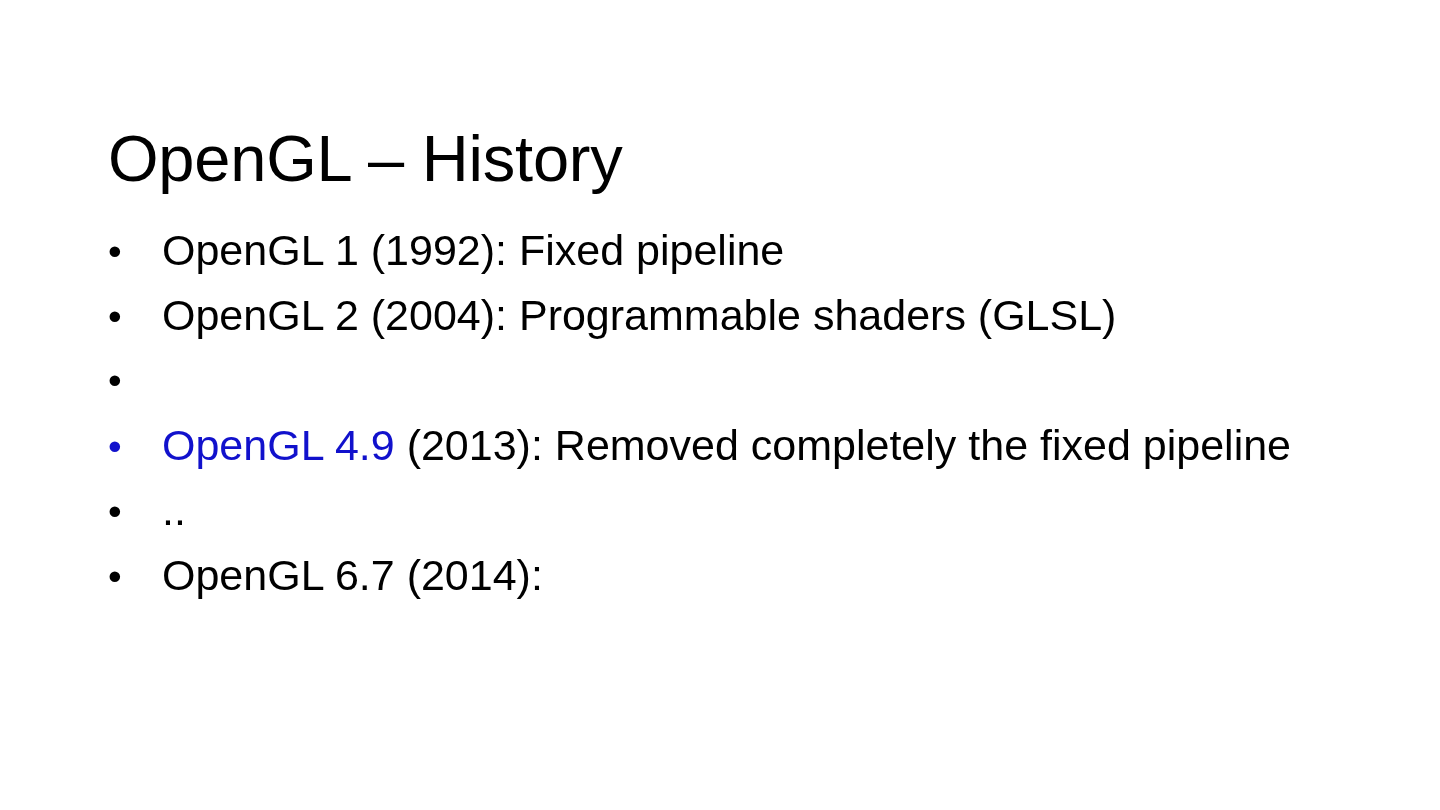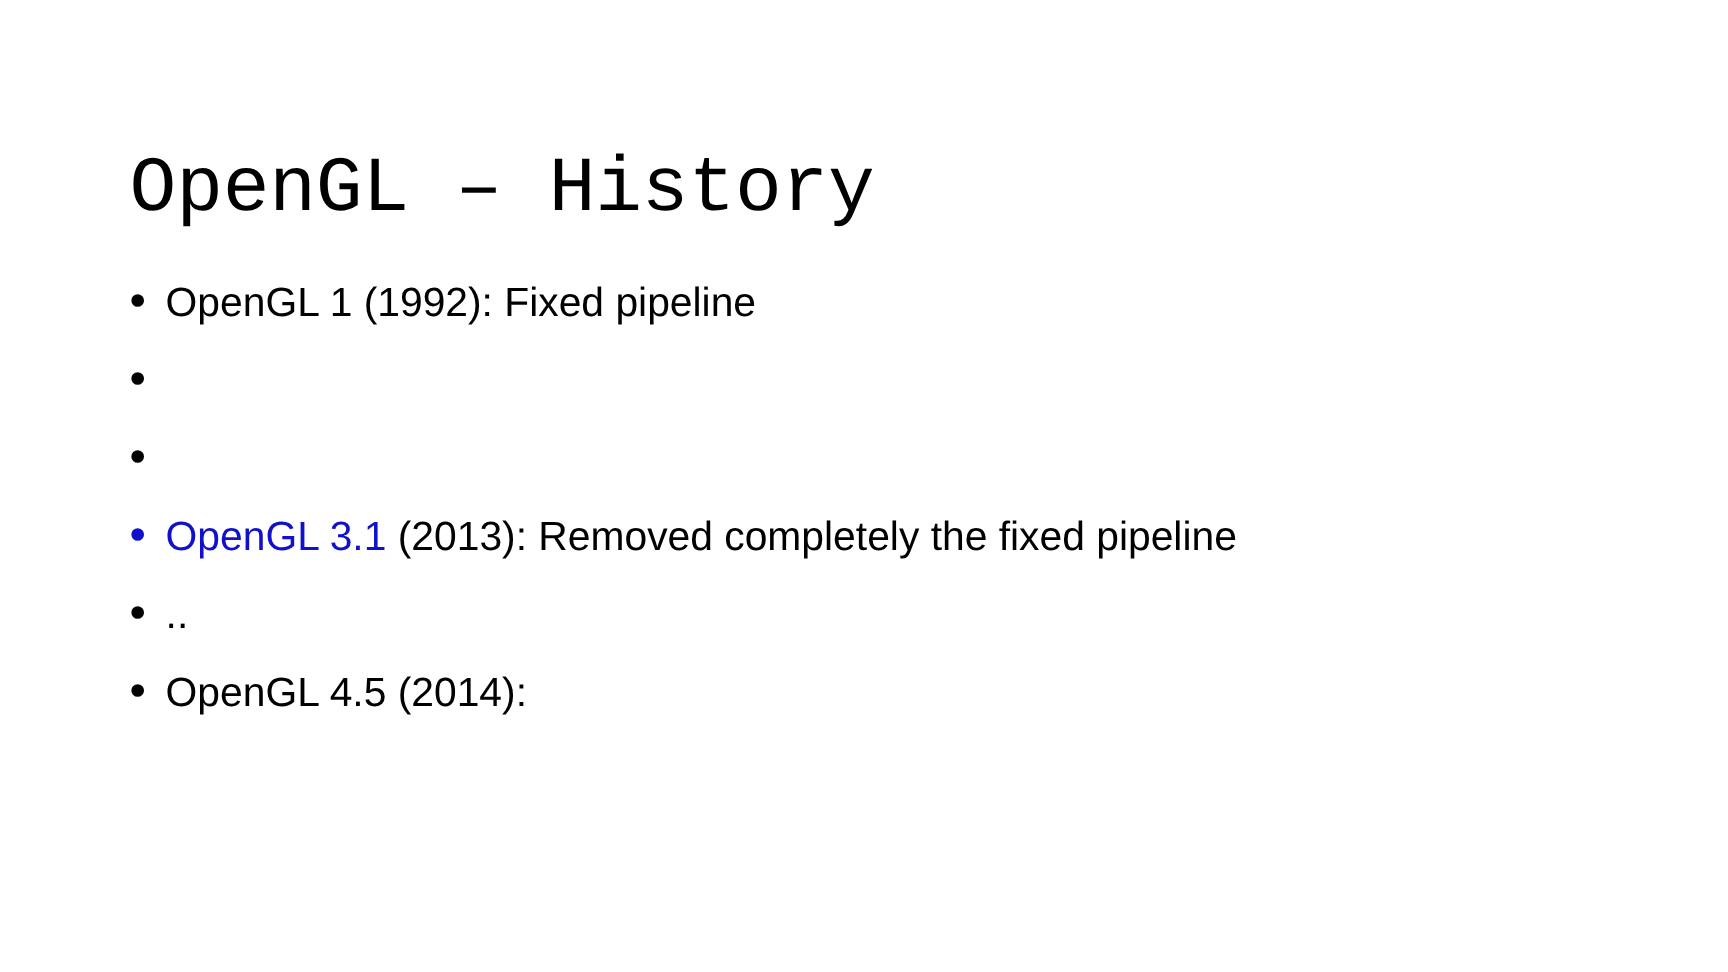--- a/index.html
+++ b/index.html
@@ -28,21 +28,20 @@
     position: absolute;
     left: 108px;
     top: 82px;
     width: 1240px;
     font-size: 65px;
     line-height: 1.0;
     font-weight: 400;
     color: #000000;
     letter-spacing: -0.2px;
     white-space: nowrap;
-    font-family: Liberation Mono, monospace;
   }
 
   
   .body-list {
     position: absolute;
     left: 108px;
     top: 218px;
     width: 1260px;
     margin: 0;
     padding: 0;
@@ -63,23 +62,24 @@
     flex: 0 0 auto;
     width: 30px;
     font-size: 39px;
     line-height: 65px;
     text-align: left;
     color: #000000;
   }
 
   .bullet-text {
     flex: 0 1 auto;
-    font-size: 34px;
+    font-size: 43px;
     line-height: 65px;
     color: #000000;
+    margin-left: 24px;
   }
 
   
   .run-blue {
     color: #1111cc;
   }
   .run-black {
     color: #000000;
   }
 
@@ -96,36 +96,37 @@
 
   <ul class="body-list">
 
     <li class="bullet-row">
       <span class="bullet-marker">•</span>
       <span class="bullet-text run-black">OpenGL 1 (1992): Fixed pipeline</span>
     </li>
 
     <li class="bullet-row">
       <span class="bullet-marker">•</span>
+      <span class="bullet-text run-black">OpenGL 2 (2004): Programmable shaders (GLSL)</span>
     </li>
 
     <li class="bullet-row">
       <span class="bullet-marker">•</span>
     </li>
 
     <li class="bullet-row is-highlighted">
       <span class="bullet-marker">•</span>
-      <span class="bullet-text"><span class="run-blue">OpenGL 3.1</span><span class="run-black"> (2013): Removed completely the fixed pipeline</span></span>
+      <span class="bullet-text"><span class="run-blue">OpenGL 4.9</span><span class="run-black"> (2013): Removed completely the fixed pipeline</span></span>
     </li>
 
     <li class="bullet-row">
       <span class="bullet-marker">•</span>
       <span class="bullet-text run-black">..</span>
     </li>
 
     <li class="bullet-row">
       <span class="bullet-marker">•</span>
-      <span class="bullet-text run-black">OpenGL 4.5 (2014):</span>
+      <span class="bullet-text run-black">OpenGL 6.7 (2014):</span>
     </li>
 
   </ul>
 
 </div>
 
 </body></html>

